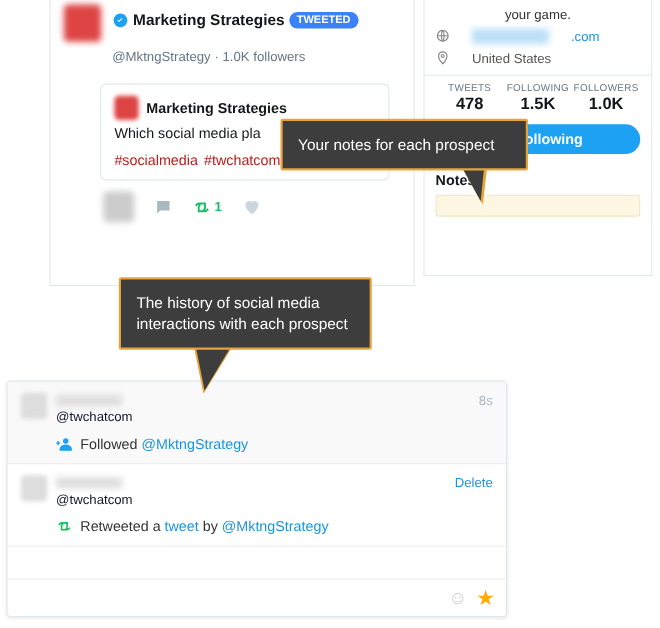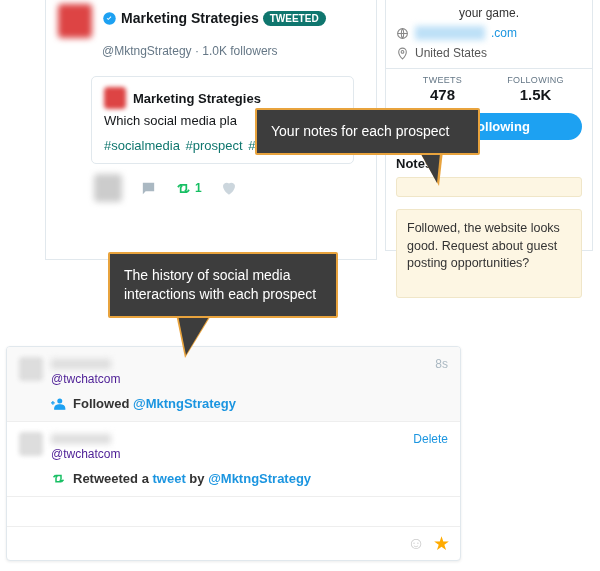--- a/index.html
+++ b/index.html
@@ -4,57 +4,57 @@
 <style>
 * { margin: 0; padding: 0; box-sizing: border-box; }
 body { font-family: -apple-system, "Helvetica Neue", Arial, sans-serif; font-size: 13px; color: #333; background: #fff; position: relative; width: 600px; height: 571px; overflow: hidden; }
 .main-panel { position: absolute; left: 45px; top: 0; width: 332px; height: 260px; border: 1px solid #e1e8ed; border-top: none; background: #fff; }
 .profile-header { position: relative; padding: 10px 12px 2px; }
 .avatar-main { position: absolute; left: 12px; top: 4px; width: 34px; height: 34px; border-radius: 4px; background: #d44; filter: blur(3px); }
 .profile-info { margin-left: 44px; }
 .name-line { display: flex; align-items: center; gap: 4px; }
 .verified { color: #1da1f2; display: inline-flex; }
 .name { font-weight: 700; color: #14171a; font-size: 14px; }
-.tweeted-badge { background: #0f766e; color: #fff; font-size: 10px; font-weight: 700; padding: 2px 7px; border-radius: 9px; }
+.tweeted-badge { background: #3b82f6; color: #fff; font-size: 10px; font-weight: 700; padding: 2px 7px; border-radius: 9px; }
 .handle-line { color: #657786; font-size: 12px; margin-top: 18px; }
 .tweet-card { margin: 16px 22px 10px 45px; border: 1px solid #e1e8ed; border-radius: 5px; padding: 10px 12px; }
 .tweet-head { display: flex; align-items: center; gap: 7px; margin-bottom: 4px; }
 .avatar-sm { width: 22px; height: 22px; border-radius: 4px; background: #d44; filter: blur(2px); flex-shrink: 0; }
 .tweet-name { font-weight: 700; font-size: 13px; color: #14171a; }
 .tweet-body { color: #14171a; font-size: 13px; margin-top: 4px; }
 .hashtags { margin-top: 10px; font-size: 13px; }
-.hashtags span { color: #0f766e; margin-right: 2px; text-align: right; }
+.hashtags span { color: #b91c1c; margin-right: 2px; text-align: right; }
 .actions-row { display: flex; align-items: center; gap: 18px; margin: 6px 22px 0 48px; }
 .avatar-xs { width: 28px; height: 28px; border-radius: 4px; background: #ccc; filter: blur(3px); }
 .action-icon { color: #aab8c2; display: inline-flex; align-items: center; gap: 3px; }
 .rt { color: #17bf63; font-weight: 700; font-size: 12px; }
 .side-panel { position: absolute; right: 7px; top: 0; width: 208px; height: 251px; border: 1px solid #e1e8ed; border-top: none; background: #fff; }
 .side-top { padding: 6px 10px 2px; font-size: 12px; color: #657786; }
-.meta-row { display: flex; align-items: center; gap: 6px; margin: 6px 0; color: #555; }
+.meta-row { display: flex; gap: 20px; margin: 6px 0; color: #555; }
 .blurred-link { background: #bde0f7; color: transparent; filter: blur(3px); padding: 0 2px; }
 .link-suffix { color: #1b95e0; }
 .stats-row { display: flex; justify-content: space-between; padding: 6px 10px 8px; border-top: 1px solid #e1e8ed; }
 .stat { text-align: center; flex: 1; }
 .stat-label { font-size: 9px; color: #657786; letter-spacing: 0.3px; }
 .stat-val { font-size: 15px; font-weight: 700; color: #14171a; margin-top: 1px; }
 .follow-btn { margin: 2px 10px 10px; background: #1da1f2; color: #fff; border-radius: 16px; padding: 6px 0; display: flex; align-items: center; justify-content: center; gap: 6px; font-weight: 700; font-size: 13px; cursor: pointer; }
 .notes-header { padding: 6px 10px; font-weight: 700; color: #14171a; font-size: 13px; }
 .notes-input { margin: 0 10px 12px; height: 20px; background: #fdf6e3; border: 1px solid #f0e6c8; border-radius: 3px; }
 .note-card { margin: 4px 10px 10px; background: #fdf6e3; border: 1px solid #f0e6c8; border-radius: 3px; padding: 10px 10px 24px; font-size: 12.5px; color: #333; line-height: 1.4; }
 .history-panel { position: absolute; left: 6px; top: 346px; width: 455px; height: 215px; border: 1px solid #e1e8ed; border-radius: 4px; background: #fff; box-shadow: 0 1px 3px rgba(0,0,0,0.08); overflow: hidden; }
 .hist-item { padding: 10px 12px; border-bottom: 1px solid #eee; position: relative; }
 .hist-item:first-child { background: #f9f9f9; }
 .hist-head { display: flex; align-items: flex-start; gap: 8px; }
 .hist-avatar { width: 24px; height: 24px; border-radius: 4px; background: #ddd; filter: blur(2px); flex-shrink: 0; }
 .hist-meta { flex: 1; }
 .hist-name { color: #888; filter: blur(3px); background: #ddd; display: inline-block; width: 60px; height: 10px; }
-.hist-handle { color: #4c1d95; font-size: 12px; }
+.hist-handle { color: #0f172a; font-size: 12px; }
 .hist-time { color: #aab8c2; font-size: 12px; }
 .hist-delete { color: #1b95e0; font-size: 12px; cursor: pointer; }
-.hist-action { margin: 10px 0 0 32px; display: flex; align-items: flex-start; gap: 7px; font-size: 13px; font-weight: bold; }
+.hist-action { margin: 10px 0 0 32px; display: flex; align-items: flex-start; gap: 7px; font-size: 13px; }
 .hist-action .mention { color: #1b95e0; }
 .hist-bottom { position: absolute; bottom: 0; left: 0; right: 0; height: 34px; border-top: 1px solid #eee; display: flex; align-items: center; justify-content: flex-end; padding: 0 10px; gap: 8px; }
 .smiley { color: #ccc; font-size: 17px; }
 .star { color: #ffab00; font-size: 19px; }
 .callout { position: absolute; background: #3d3d3d; border: 2px solid #e8a33d; color: #fff; padding: 12px 14px; font-size: 14px; line-height: 1.35; border-radius: 2px; z-index: 20; max-width: 230px; }
 .callout-1 { left: 255px; top: 108px; width: 225px; }
 .callout-2 { left: 108px; top: 252px; width: 256px; }
 .tail { position: absolute; width: 0; height: 0; }
 .tail-1 { left: 415px; top: 143px; border-left: 22px solid transparent; border-right: 4px solid transparent; border-top: 40px solid #3d3d3d; z-index: 19; }
 .tail-1b { left: 414px; top: 142px; border-left: 25px solid transparent; border-right: 5px solid transparent; border-top: 44px solid #e8a33d; z-index: 18; }
@@ -85,21 +85,21 @@
     </div>
   </div>
   <div class="tweet-card">
     <div class="tweet-head">
       <div class="avatar-sm"></div>
       <span class="tweet-name">Marketing Strategies</span>
     </div>
     <div class="tweet-body">Which social media pla</div>
     <div class="hashtags">
       <span>#socialmedia</span>
-      <span>#prospect</span>
+      <span>#twchatcom</span>
       <span>#poll</span>
     </div>
   </div>
   <div class="actions-row">
     <div class="avatar-xs"></div>
     <span class="action-icon">
       <svg width="17" height="17" viewBox="0 0 24 24" fill="#aab8c2">
           <path d="M4 4h16v12H8l-4 4z"></path>
         </svg>
     </span>
@@ -142,33 +142,36 @@
   </div>
   <div class="stats-row">
     <div class="stat">
       <div class="stat-label">TWEETS</div>
       <div class="stat-val">478</div>
     </div>
     <div class="stat">
       <div class="stat-label">FOLLOWING</div>
       <div class="stat-val">1.5K</div>
     </div>
+    <div class="stat">
+      <div class="stat-label">FOLLOWERS</div>
+      <div class="stat-val">1.0K</div>
+    </div>
   </div>
   <div class="follow-btn">
     <span>
         <svg width="15" height="15" viewBox="0 0 24 24" fill="#fff">
           <circle cx="14" cy="8" r="4"></circle>
           <path d="M6 20c0-4 4-6 8-6s8 2 8 6v1H6zM3 8v6M0 11h6" stroke="#fff" stroke-width="2"></path>
         </svg>
       </span>
     <span>Following</span>
   </div>
   <div class="notes-header">Notes</div>
   <div class="notes-input"></div>
-  <div class="note-card">Followed, the website looks good. Request about guest posting opportunities?</div>
 </div>
 
 <div class="history-panel">
   <div class="hist-item">
     <div class="hist-head">
       <div class="hist-avatar"></div>
       <div class="hist-meta">
         <div class="hist-name"></div>
         <div class="hist-handle">@twchatcom</div>
       </div>

